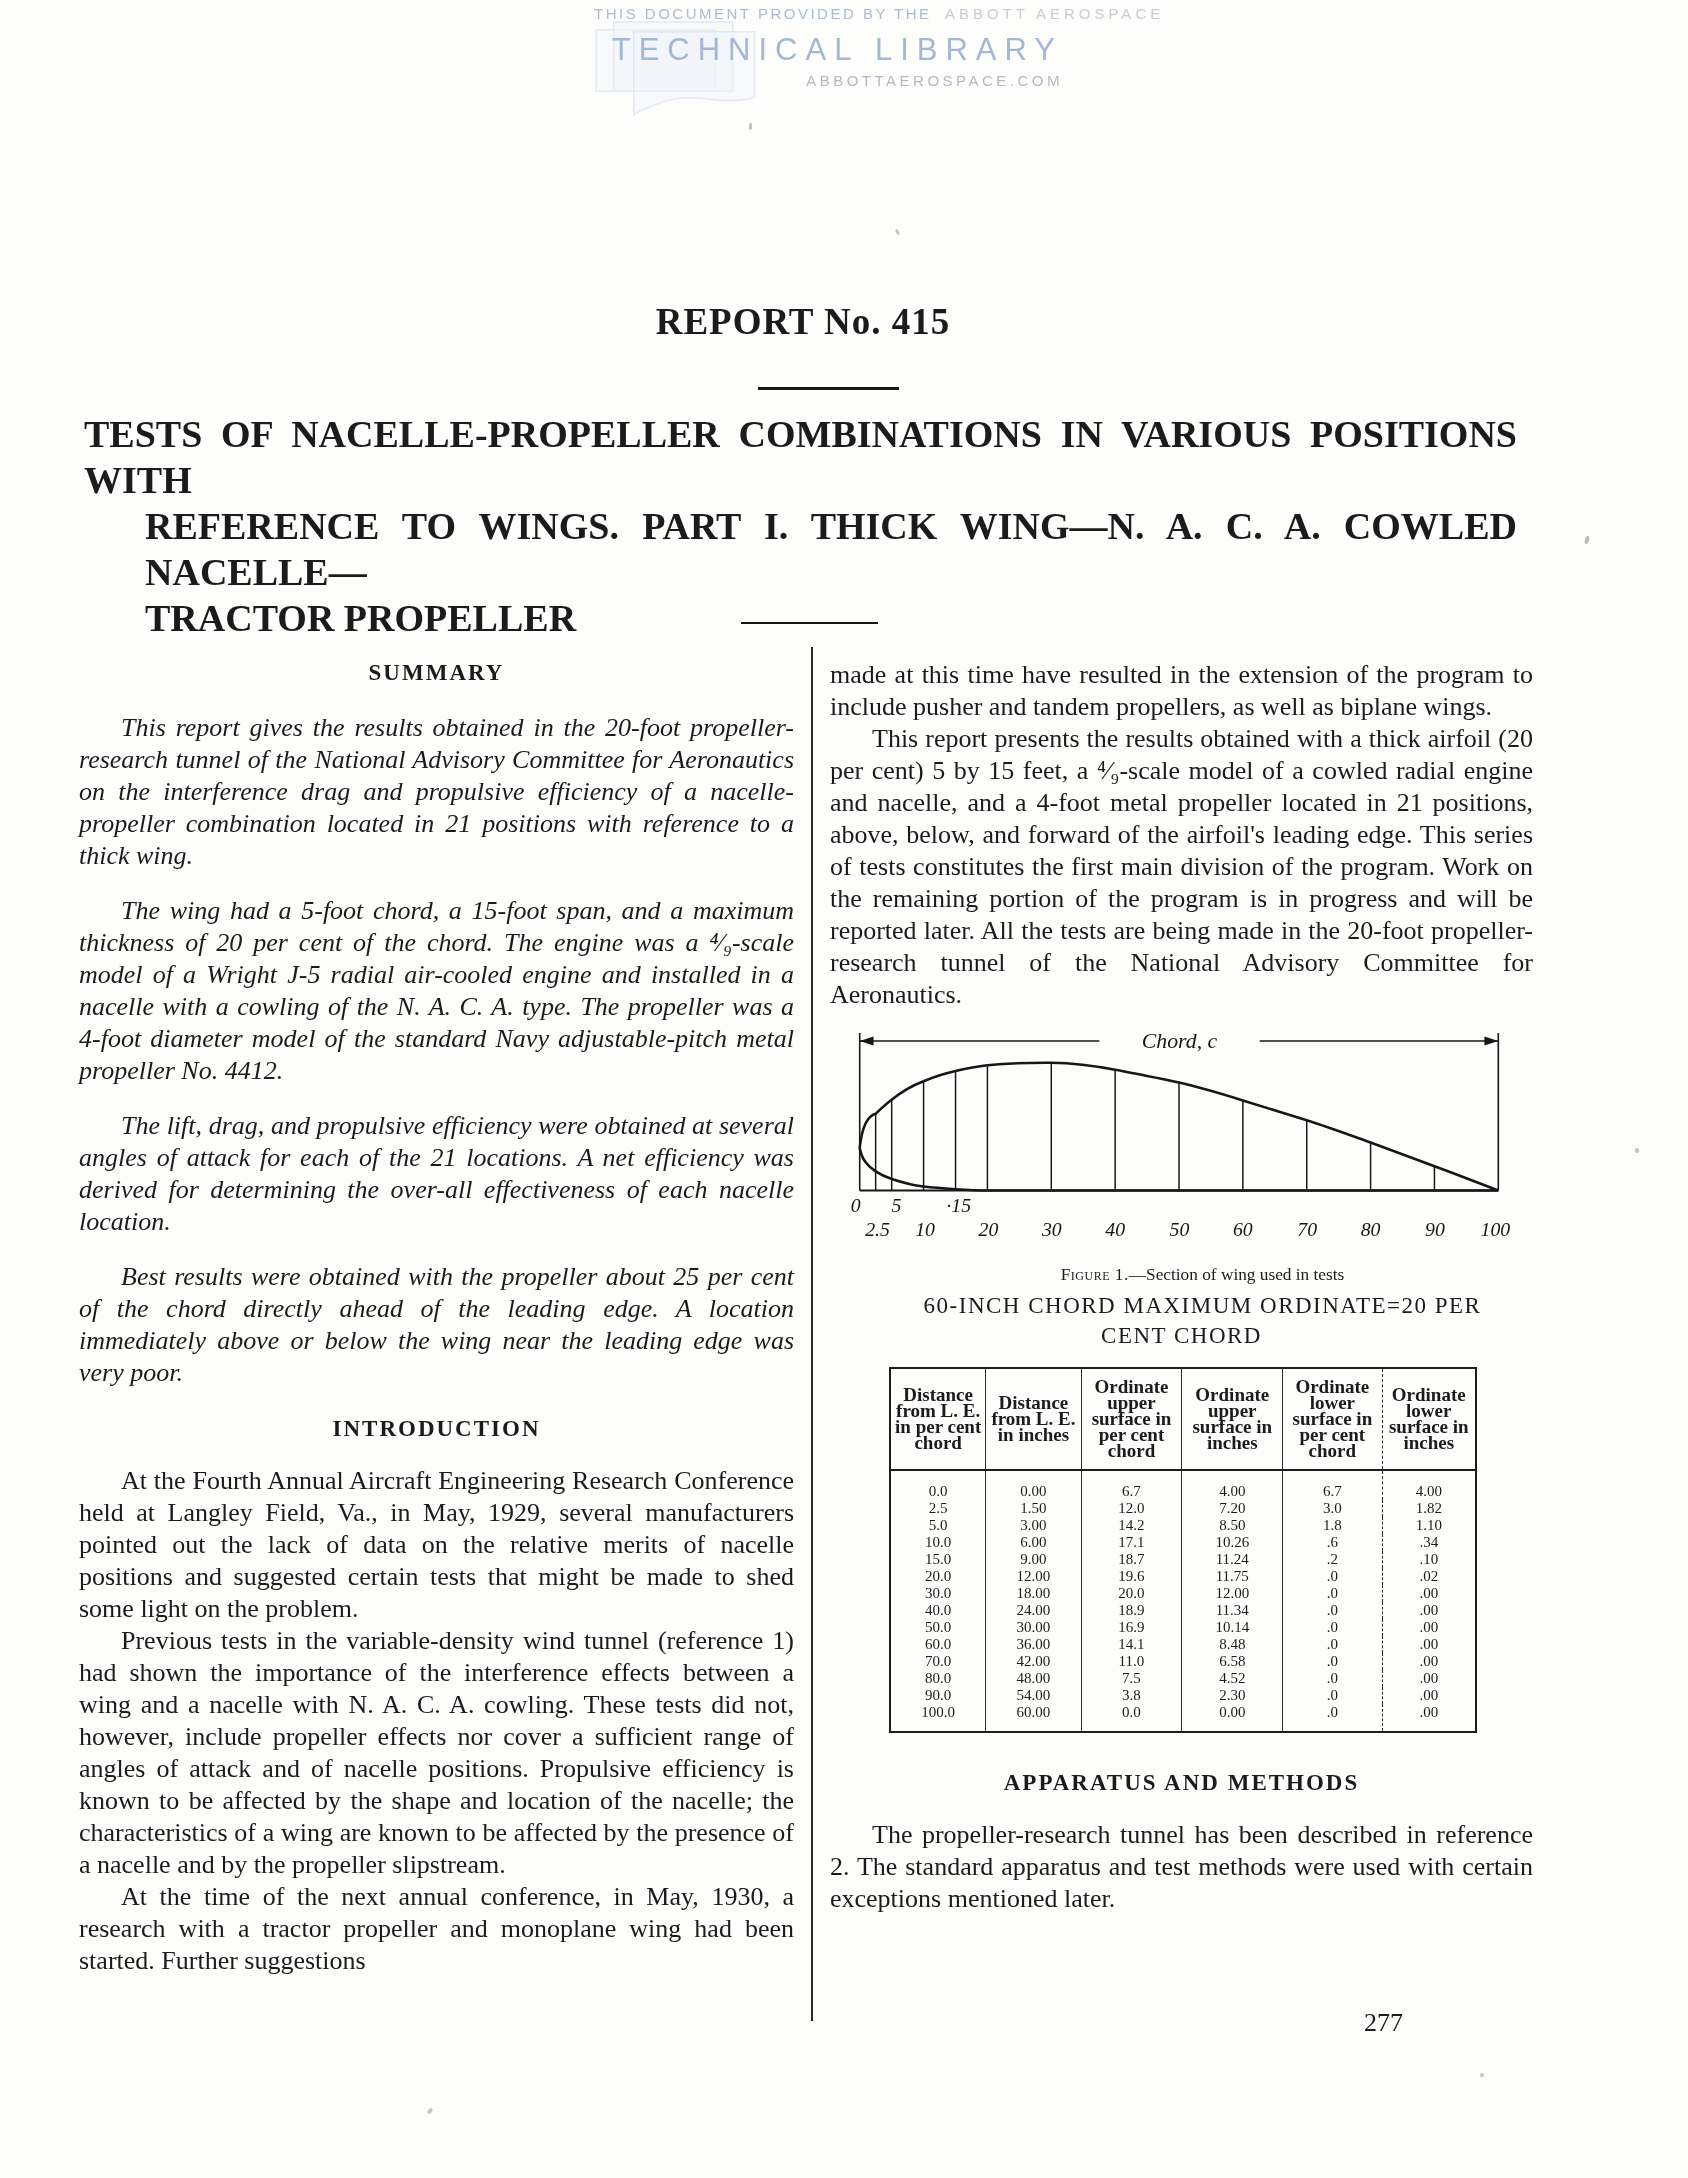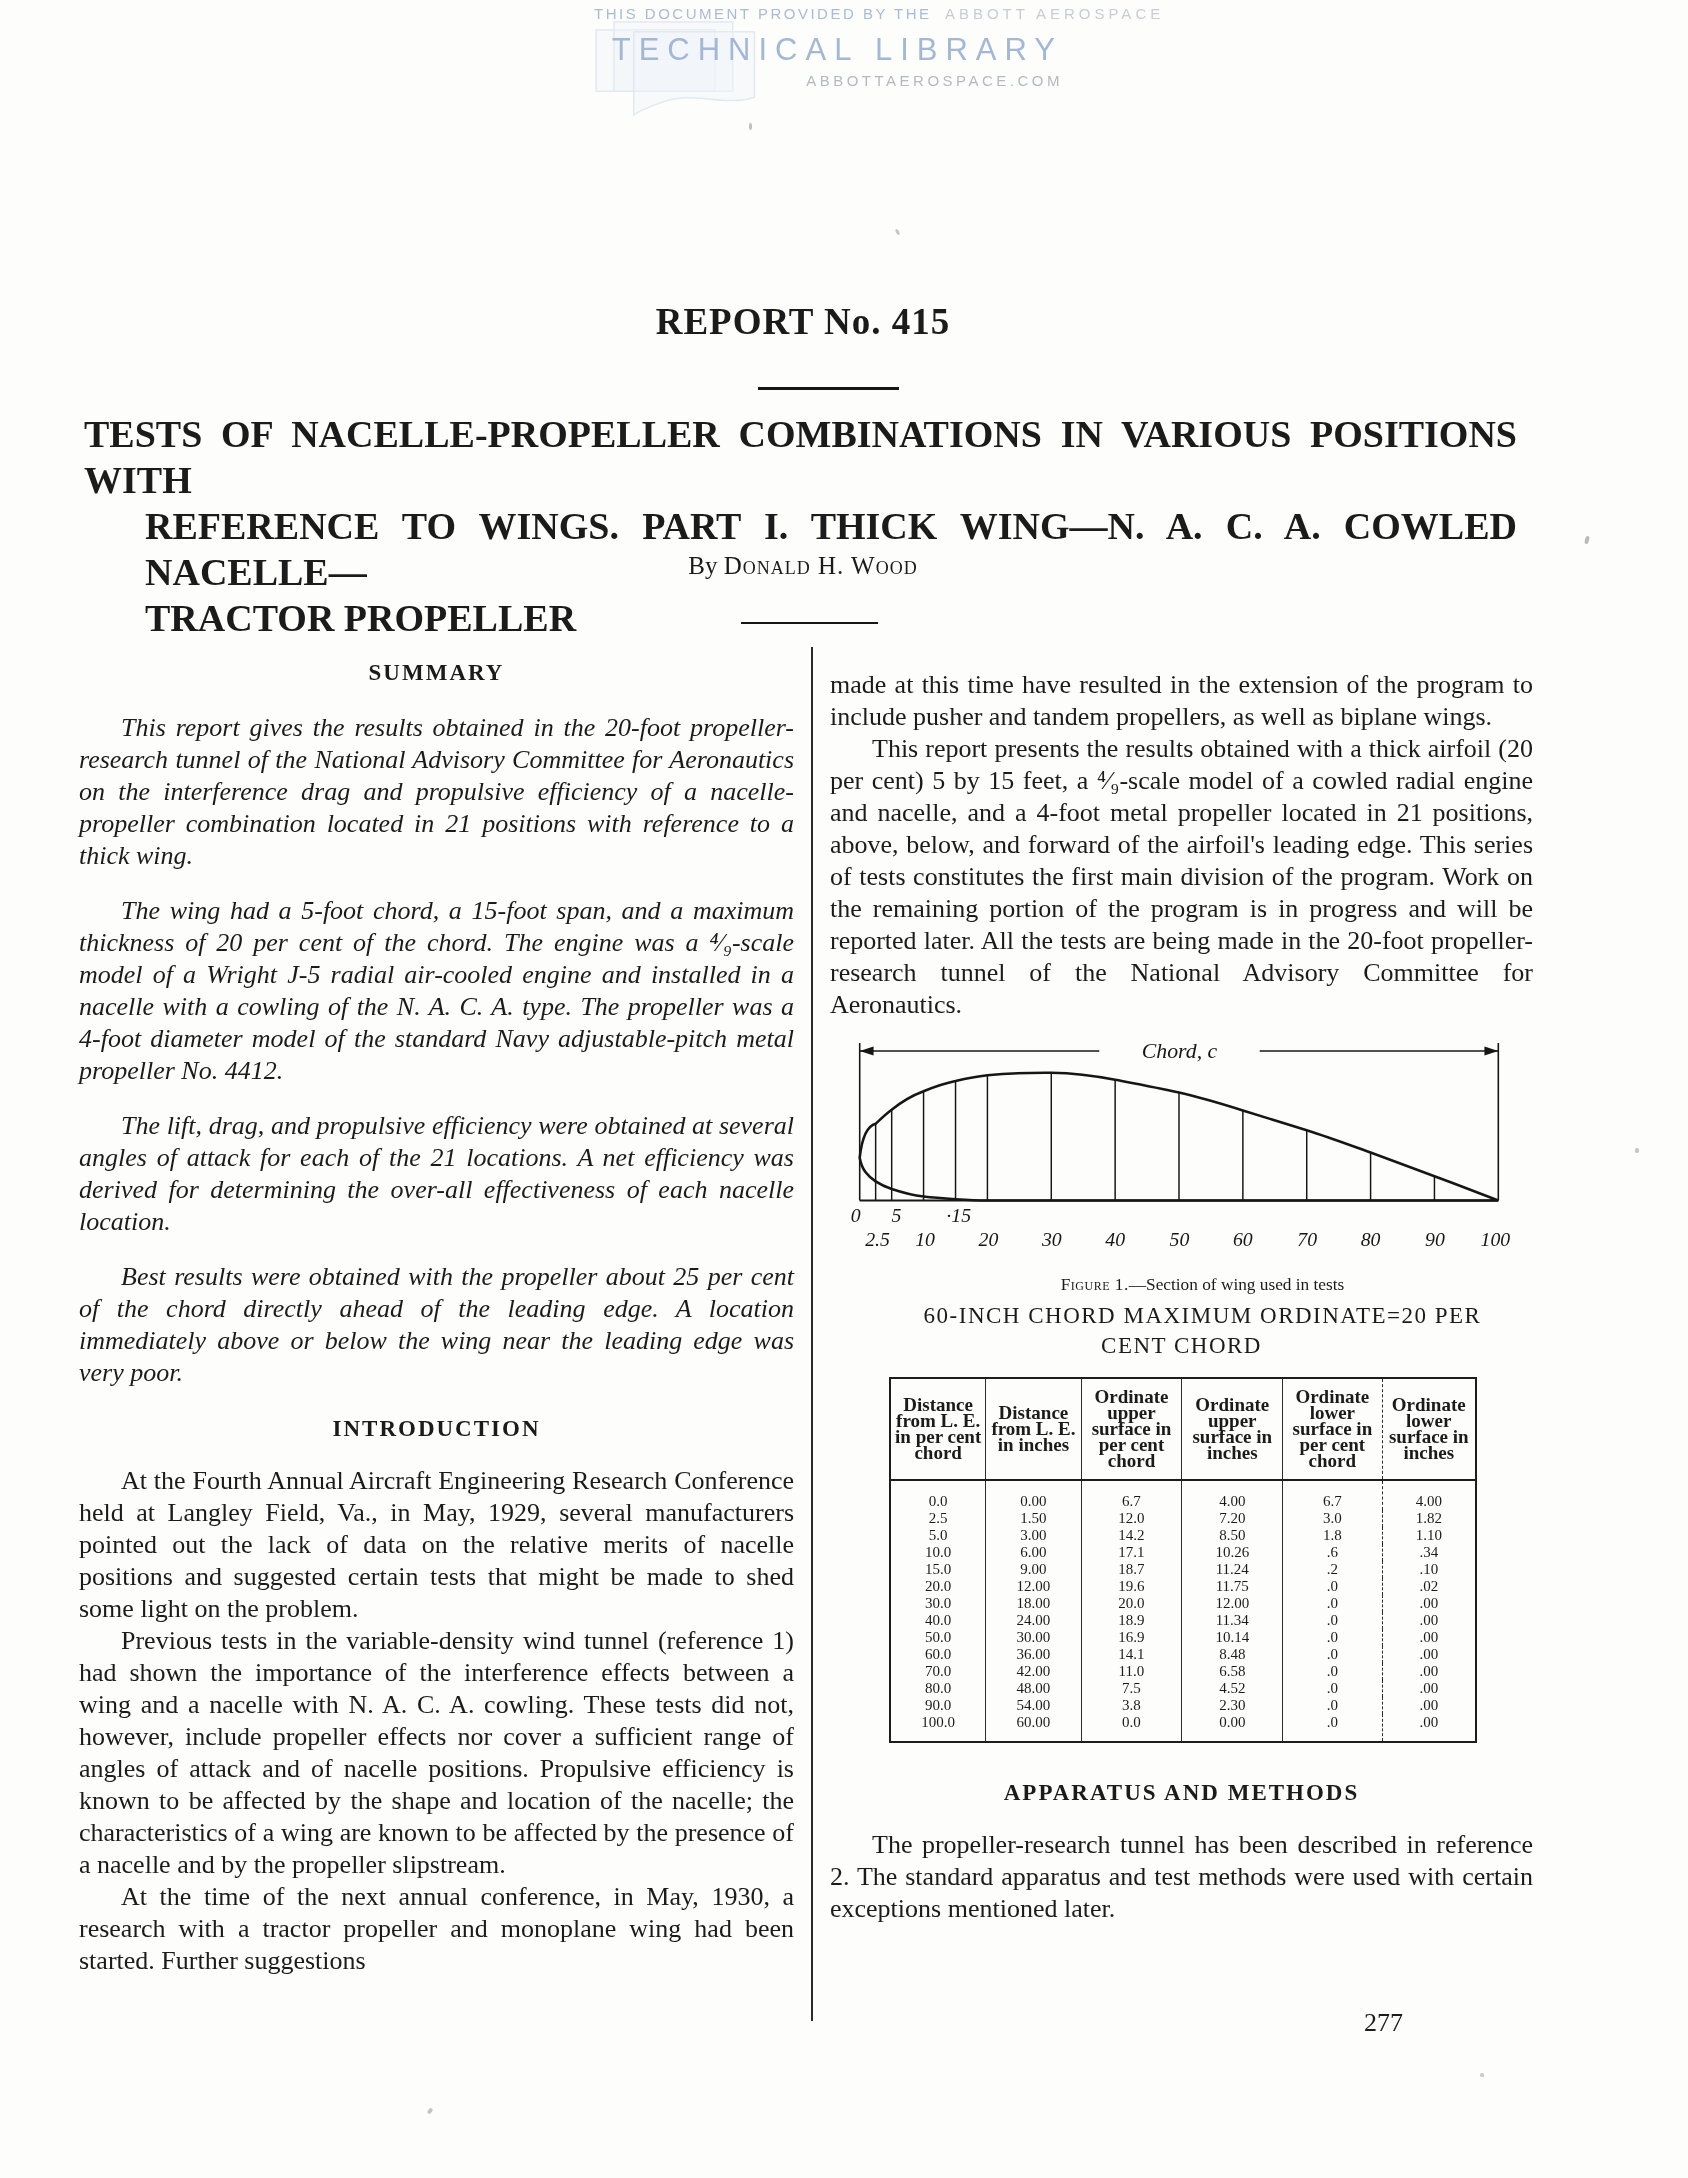--- a/index.html
+++ b/index.html
@@ -84,24 +84,20 @@
 
   <div class="report-no">REPORT No. 415</div>
   <div class="rule1"></div>
 
   <div class="title">
     <div class="title-line">TESTS OF NACELLE-PROPELLER COMBINATIONS IN VARIOUS POSITIONS WITH</div>
     <div class="title-line indent">REFERENCE TO WINGS.  PART I. THICK WING—N. A. C. A. COWLED NACELLE—</div>
     <div class="title-line indent last">TRACTOR PROPELLER</div>
   </div>
 
-  <div class="byline">
-    <span>By</span>
-    <span class="author">Donald H. Wood</span>
-  </div>
   <div class="rule2"></div>
 
   <div class="col-divider"></div>
 
   <div class="col col-left">
     <div class="sec-head" style="margin-top:4px;">SUMMARY</div>
     <div class="italic">
       <p>This report gives the results obtained in the 20-foot propeller-research tunnel of the National Advisory Committee for Aeronautics on the interference drag and propulsive efficiency of a nacelle-propeller combination located in 21 positions with reference to a thick wing.</p>
       <p>The wing had a 5-foot chord, a 15-foot span, and a maximum thickness of 20 per cent of the chord. The engine was a ⁴⁄₉-scale model of a Wright J-5 radial air-cooled engine and installed in a nacelle with a cowling of the N. A. C. A. type. The propeller was a 4-foot diameter model of the standard Navy adjustable-pitch metal propeller No. 4412.</p>
       <p>The lift, drag, and propulsive efficiency were obtained at several angles of attack for each of the 21 locations. A net efficiency was derived for determining the over-all effectiveness of each nacelle location.</p>
@@ -109,21 +105,21 @@
     </div>
     <div class="sec-head" style="margin-top:24px;">INTRODUCTION</div>
     <div>
       <p>At the Fourth Annual Aircraft Engineering Research Conference held at Langley Field, Va., in May, 1929, several manufacturers pointed out the lack of data on the relative merits of nacelle positions and suggested certain tests that might be made to shed some light on the problem.</p>
       <p>Previous tests in the variable-density wind tunnel (reference 1) had shown the importance of the interference effects between a wing and a nacelle with N. A. C. A. cowling.  These tests did not, however, include propeller effects nor cover a sufficient range of angles of attack and of nacelle positions.  Propulsive efficiency is known to be affected by the shape and location of the nacelle; the characteristics of a wing are known to be affected by the presence of a nacelle and by the propeller slipstream.</p>
       <p>At the time of the next annual conference, in May, 1930, a research with a tractor propeller and monoplane wing had been started.  Further suggestions</p>
     </div>
   </div>
 
   <div class="col col-right">
-    <p class="noindent" style="margin-top:16px;">made at this time have resulted in the extension of the program to include pusher and tandem propellers, as well as biplane wings.</p>
+    <p class="noindent" style="margin-top:6px;">made at this time have resulted in the extension of the program to include pusher and tandem propellers, as well as biplane wings.</p>
     <p>This report presents the results obtained with a thick airfoil (20 per cent) 5 by 15 feet, a ⁴⁄₉-scale model of a cowled radial engine and nacelle, and a 4-foot metal propeller located in 21 positions, above, below, and forward of the airfoil's leading edge.  This series of tests constitutes the first main division of the program.  Work on the remaining portion of the program is in progress and will be reported later.  All the tests are being made in the 20-foot propeller-research tunnel of the National Advisory Committee for Aeronautics.</p>
 
     <div class="figure-block">
       <svg class="fig-svg" width="699" height="230" viewBox="0 0 706 232">
 
         <line x1="30" y1="12" x2="30" y2="171" stroke="#161616" stroke-width="1.6"></line>
         <line x1="675" y1="12" x2="675" y2="171" stroke="#161616" stroke-width="1.6"></line>
 
         <line x1="30" y1="20" x2="272" y2="20" stroke="#161616" stroke-width="1.6"></line>
         <line x1="434" y1="20" x2="675" y2="20" stroke="#161616" stroke-width="1.6"></line>

